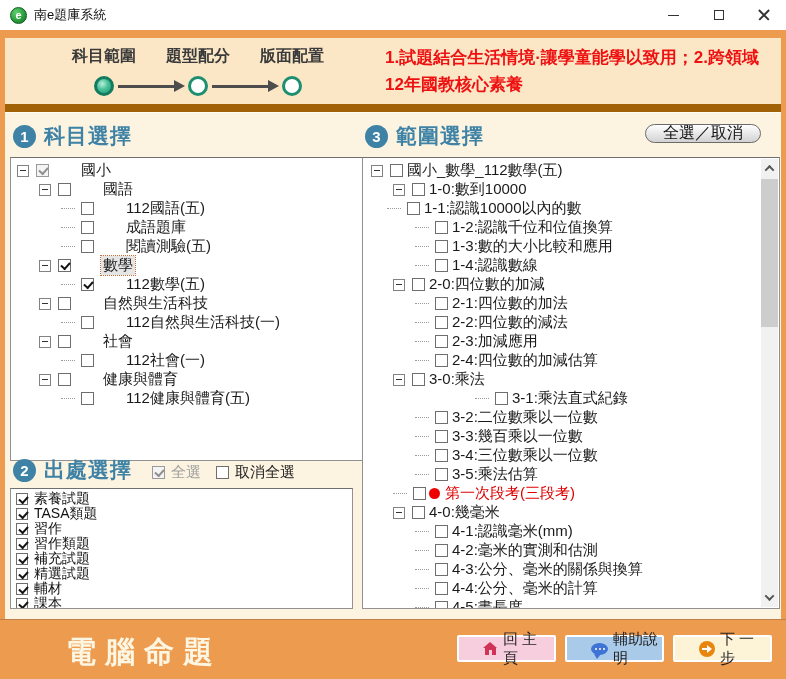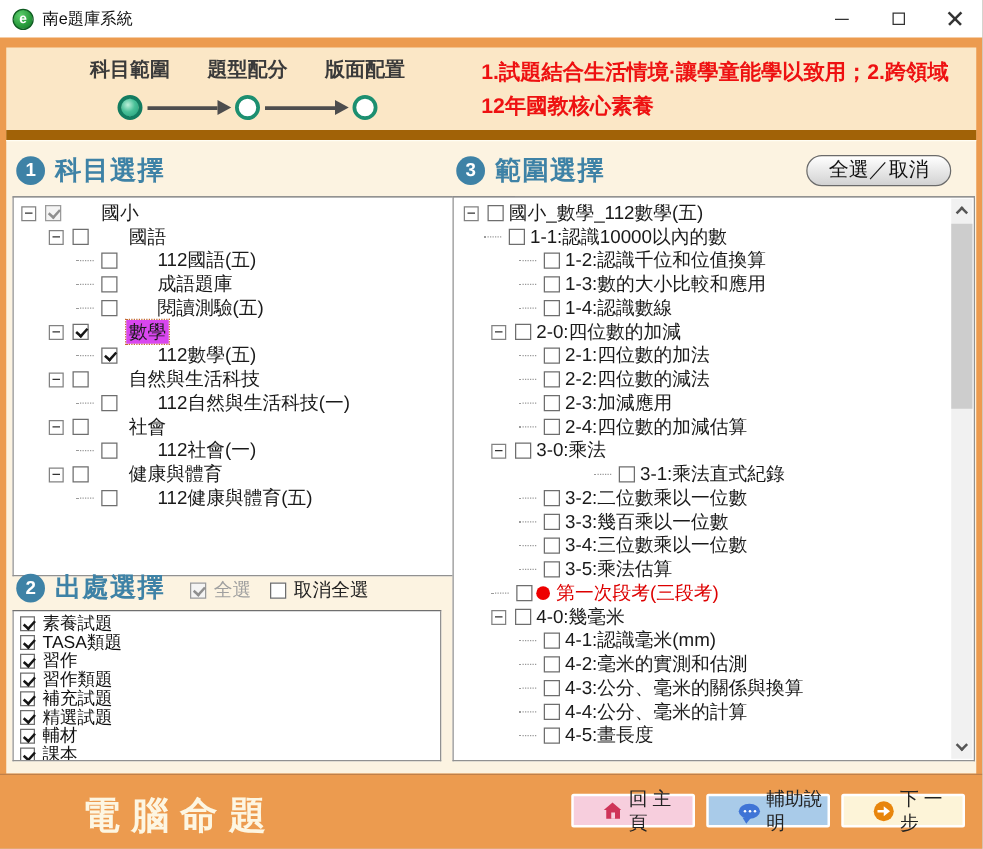--- a/index.html
+++ b/index.html
@@ -54,31 +54,31 @@
   .tcb { width:13px; height:13px; border:1px solid #6e6e6e; background:#fff; position:relative; flex:none; }
   .tcb.checked::after { content:""; position:absolute; left:2px; top:2px; width:7px; height:4px;
     border-left:2px solid #151515; border-bottom:2px solid #151515; transform:rotate(-48deg); }
   .tcb.gray { background:#f4f4f4; border-color:#9a9a9a; }
   .tcb.gray::after { border-color:#8f8f8f; }
   .tcb.small { width:12px; height:12px; margin-right:6px; margin-left:2px; }
   .tlabel { color:#1a1a1a; padding:0 2px; }
   .tree-left .tlabel { margin-left:30px; }
   .tree-right .tlabel { margin-left:2px; }
   .tlabel.red { color:#dd0000; }
-  .tlabel.selected { background:#d946ef; outline:1px dotted #c46a35; }
+  .tlabel.selected { background:#e5e5e5; outline:1px dotted #c46a35; }
   .red-dot { width:11px; height:11px; border-radius:50%; background:#ee0000; margin:0 1px 0 3px; flex:none; }
 
   .list { padding-top:2px; padding-left:3px; }
   .list-row { height:15px; display:flex; align-items:center; font-size:14px; white-space:nowrap; }
   .llabel { color:#111; }
 
   .hdr-check { position:absolute; display:flex; align-items:center; gap:6px; font-size:15px; color:#222; }
   .hdr-check.disabled { color:#a0a0a0; }
 
-  .pill-btn { position:absolute; left:640px; top:11px; height:25px; padding:0 17px; border:1px solid #6b6b6b;
+  .pill-btn { position:absolute; left:640px; top:11px; height:19px; padding:0 17px; border:1px solid #6b6b6b;
     border-radius:14px; background:linear-gradient(#ffffff, #d2d2d2); font-size:16px; color:#111;
     display:flex; align-items:center; white-space:nowrap; }
 
   
   .scrollbar { position:absolute; top:1px; right:1px; bottom:1px; width:17px; background:#f1f1f1; z-index:2; }
   .sb-arrow { position:absolute; left:0; width:17px; height:17px; display:flex; align-items:center; justify-content:center; }
   .sb-up { top:1px; } .sb-down { bottom:1px; }
   .chev { width:7px; height:7px; border-left:2px solid #555; border-top:2px solid #555; }
   .sb-up .chev { transform:rotate(45deg) translate(1px,1px); }
   .sb-down .chev { transform:rotate(225deg) translate(1px,1px); }
@@ -285,20 +285,25 @@
           <div class="sb-thumb"></div>
           <div class="sb-arrow sb-down">
               <div class="chev"></div>
             </div>
         </div>
       <div class="tree-row" style="padding-left: 8px;">
             <span class="expand-box"></span>
             <span class="tcb"></span>
             <span class="tlabel">國小_數學_112數學(五)</span>
           </div>
+          <div class="tree-row" style="padding-left: 30px;">
+            <span class="expand-box"></span>
+            <span class="tcb"></span>
+            <span class="tlabel">1-0:數到10000</span>
+          </div>
           <div class="tree-row" style="padding-left: 24px;">
             <span class="connector"></span>
             <span class="tcb"></span>
             <span class="tlabel">1-1:認識10000以內的數</span>
           </div>
           <div class="tree-row" style="padding-left: 52px;">
             <span class="connector"></span>
             <span class="tcb"></span>
             <span class="tlabel">1-2:認識千位和位值換算</span>
           </div>

